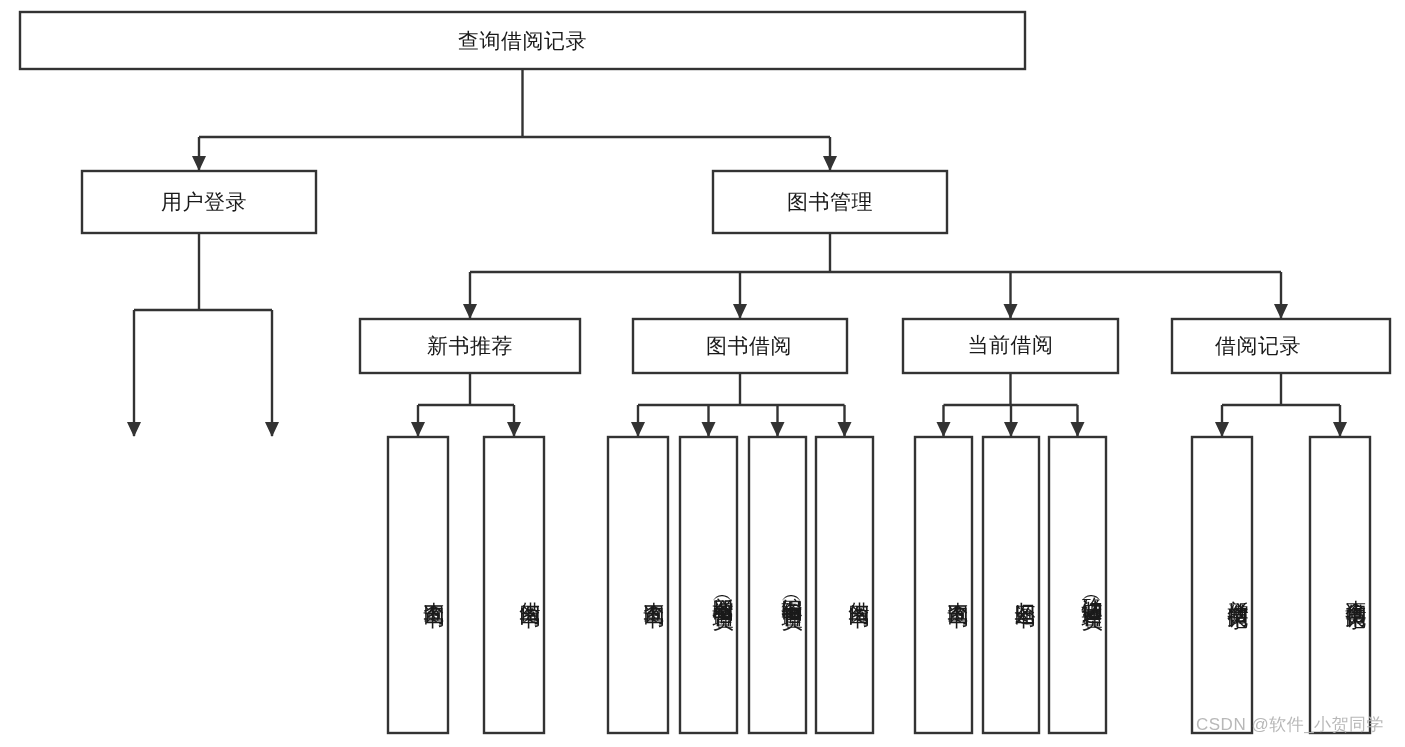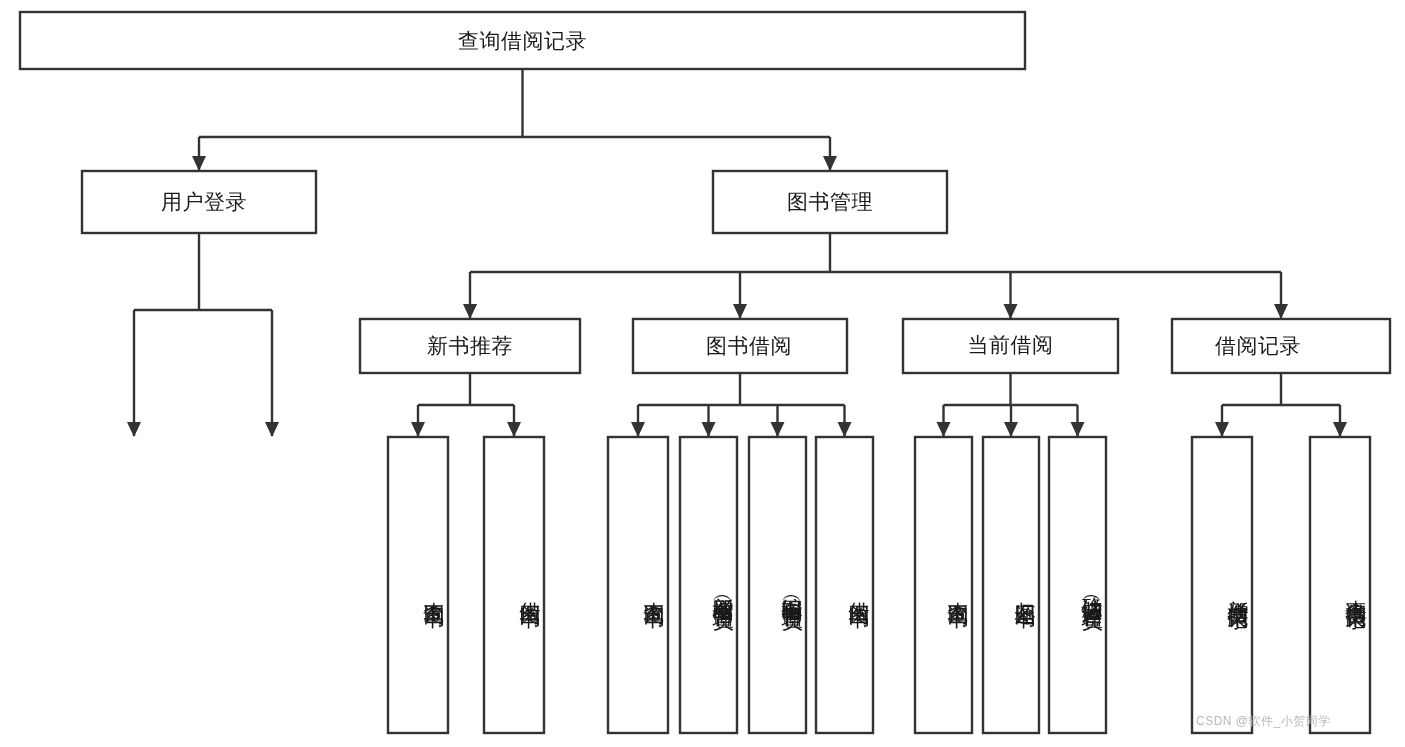--- a/index.html
+++ b/index.html
@@ -63,21 +63,21 @@
     writing-mode: vertical-rl;
     text-orientation: upright;
     letter-spacing: 2px;
     white-space: nowrap;
     pointer-events: none;
     padding-top: 4px;
   }
   .watermark {
     position: absolute;
     color: #b8b8b8;
-    font-size: 12px;
+    font-size: 17px;
     white-space: nowrap;
     letter-spacing: 0.5px;
   }
 </style>
 </head>
 <body>
 
 <div id="diagram-root">
   <svg class="diagram-canvas" viewBox="0 0 1405 747" xmlns="http://www.w3.org/2000/svg">
     <g id="connector-layer">

